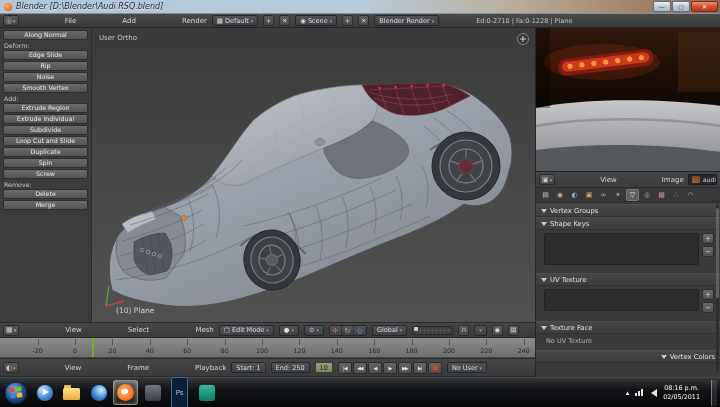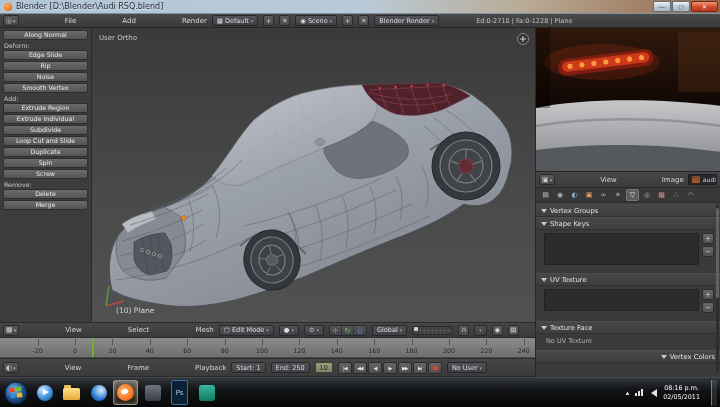--- a/index.html
+++ b/index.html
@@ -9,21 +9,21 @@
     background:#3d3d3d; font-family:"DejaVu Sans","Liberation Sans",sans-serif;
     -webkit-font-smoothing:antialiased;
   }
 
   
   #titlebar { position:absolute; left:0; top:0; width:720px; height:14px;
     background:linear-gradient(90deg,#b3c6d6 0%,#b9cbd9 50%,#b9ac98 72%,#a3836a 88%,#8f6b51 100%);
     border-bottom:1px solid #7f92a3; display:flex; align-items:center; padding:0 2px; }
   .win-appicon { width:8px; height:8px; border-radius:50%; margin:0 4px 0 2px;
     background:radial-gradient(circle at 38% 35%, #ffb070, #f07a1e 60%, #b35310); }
-  .win-title { font-size:8px; color:#1d2630; text-shadow:0 1px 0 rgba(255,255,255,.55); white-space:nowrap; }
+  .win-title { font-size:8px; color:#1d2630; text-shadow:0 1px 0 rgba(255,255,255,.55); white-space:nowrap;font-style:italic; }
   .win-btns { position:absolute; right:2px; top:1px; display:flex; gap:1px; }
   .wb { width:18px; height:11px; border:1px solid #5d6e7e; border-radius:2px;
     background:linear-gradient(#eef3f7,#b9c7d3 55%,#a9b9c7); color:#2a3a4a; font-size:6px;
     display:flex; align-items:center; justify-content:center; line-height:1; }
   .wb.close { width:27px; background:linear-gradient(#ec9478,#cf4b2c 55%,#b03a1e); color:#fff; border-color:#7e2716; }
 
   
   #infobar { position:absolute; left:0; top:14px; width:720px; height:14px;
     background:linear-gradient(#4a4a4a,#3a3a3a); border-bottom:1px solid #262626;
     display:flex; align-items:center; padding:0 3px; gap:5px; }
@@ -141,21 +141,21 @@
     background:linear-gradient(#ffe089,#e8a93c); }
   .ic-folder::before { content:""; position:absolute; top:-3px; left:1px; width:7px; height:3px;
     background:#edbb55; border-radius:1px 1px 0 0; }
   .ic-browser { width:16px; height:16px; border-radius:50%;
     background:radial-gradient(circle at 62% 32%, #d8ecff, #2f7fd0 58%, #143f7e); }
   .ic-blender { width:17px; height:17px; border-radius:50%; position:relative;
     background:radial-gradient(circle at 40% 42%, #ffb878, #f5761e 62%, #b94f0c); }
   .ic-blender::after { content:""; position:absolute; left:3.5px; top:4.5px; width:7px; height:4.5px;
     border-radius:50%; background:#fdfdfd; transform:rotate(-14deg); }
   .ic-viewer { width:16px; height:16px; border-radius:3px; background:linear-gradient(#707683,#383c44); }
-  .ic-ps { width:17px; height:25px; border-radius:2px; background:#0b2034; border:1px solid #3f6f9f;
+  .ic-ps { width:17px; height:32px; border-radius:2px; background:#0b2034; border:1px solid #3f6f9f;
     color:#a5d2f5; font-size:7px; display:flex; align-items:center; justify-content:center; }
   .ic-teal { width:16px; height:16px; border-radius:3px; background:linear-gradient(#37b89e,#0f7a62); }
   .tray { margin-left:auto; display:flex; align-items:center; gap:6px; padding-right:1px; }
   .tray-up { color:#e6e6e6; font-size:7px; }
   .tray-net { width:10px; height:9px; position:relative; }
   .tray-net::before { content:""; position:absolute; bottom:1px; left:0; width:2px; height:3px; background:#e3e3e3;
     box-shadow:3px 0 0 #e3e3e3, 3px -2px 0 #e3e3e3, 6px 0 0 #e3e3e3, 6px -2px 0 #e3e3e3, 6px -4px 0 #e3e3e3; }
   .tray-vol { width:0; height:0; border-top:4px solid transparent; border-bottom:4px solid transparent;
     border-right:6px solid #e3e3e3; }
   .clock { color:#fff; font-size:6.4px; line-height:1.35; text-align:center; }

